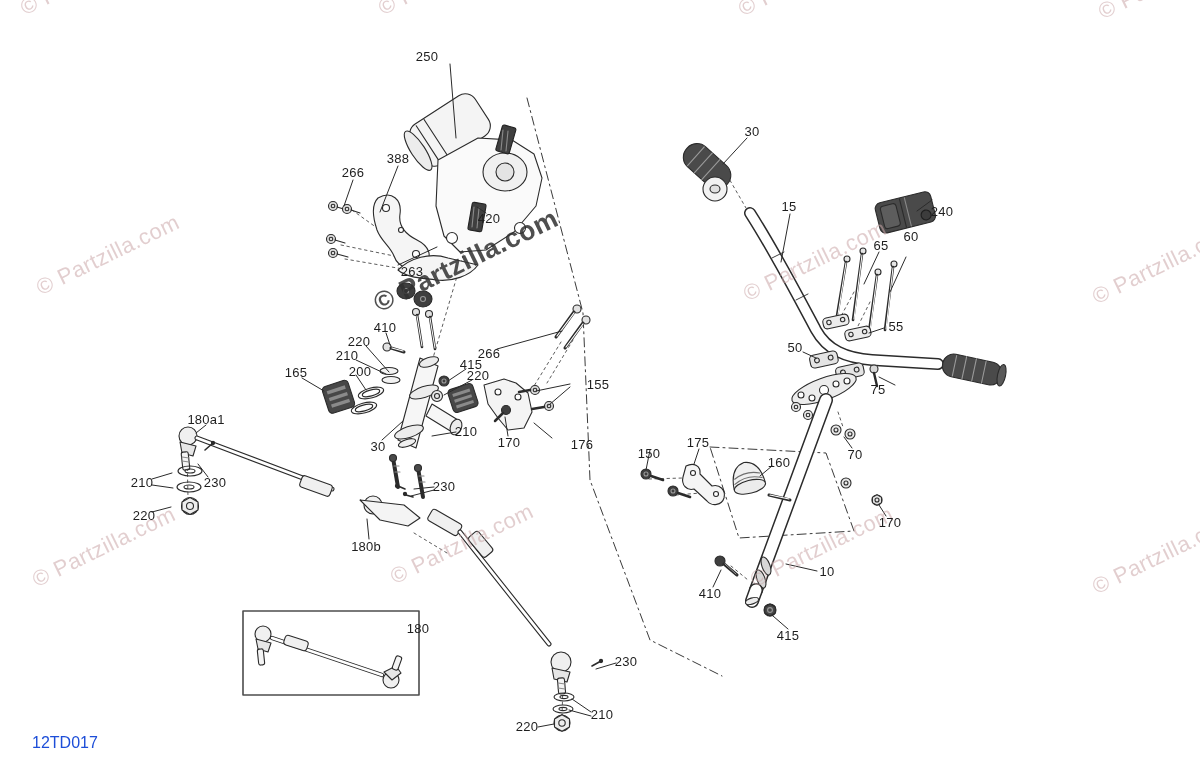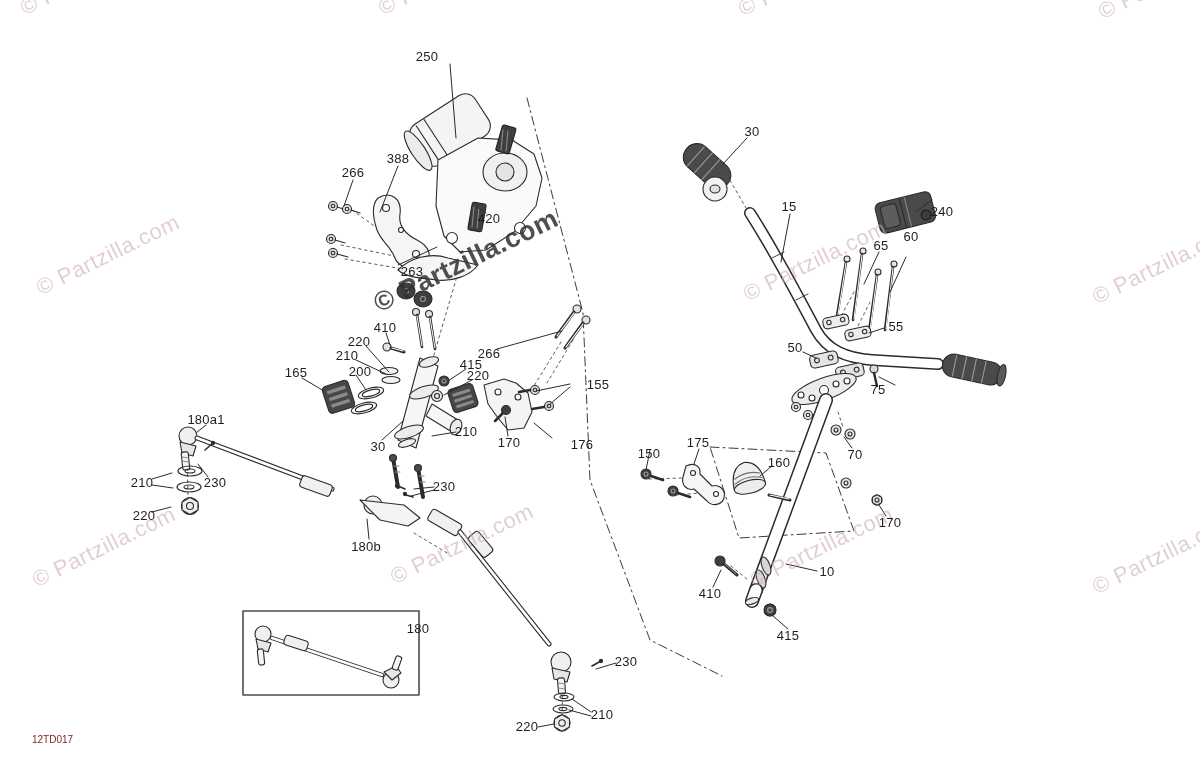--- a/index.html
+++ b/index.html
@@ -13,21 +13,21 @@
     font-size:13px;color:#1e1e1e;white-space:nowrap;letter-spacing:.2px;
   }
   .watermark{
     position:absolute;transform:translate(-50%,-50%) rotate(-26deg);
     white-space:nowrap;pointer-events:none;user-select:none;
     font-family:"Liberation Sans",sans-serif;
   }
   .watermark.pink{font-size:22px;color:rgba(203,166,168,0.55);font-weight:400;letter-spacing:.5px;}
   .watermark.dark{font-size:27px;color:rgba(48,48,48,0.85);font-weight:600;letter-spacing:.5px;}
   .diagram-code{
-    position:absolute;left:32px;top:734px;font-size:10px;color:#7f1d1d;
+    position:absolute;left:32px;top:734px;font-size:16px;color:#1d4ed8;
   }
 </style>
 </head>
 <body>
 
 <div id="stage">
 
   <svg id="artwork" width="1200" height="776" viewBox="0 0 1200 776" fill="none" stroke="#2b2b2b" stroke-width="1.1" stroke-linecap="round" stroke-linejoin="round">
 
     <g stroke="#3a3a3a" stroke-width="1" stroke-dasharray="9 4 2 4">

